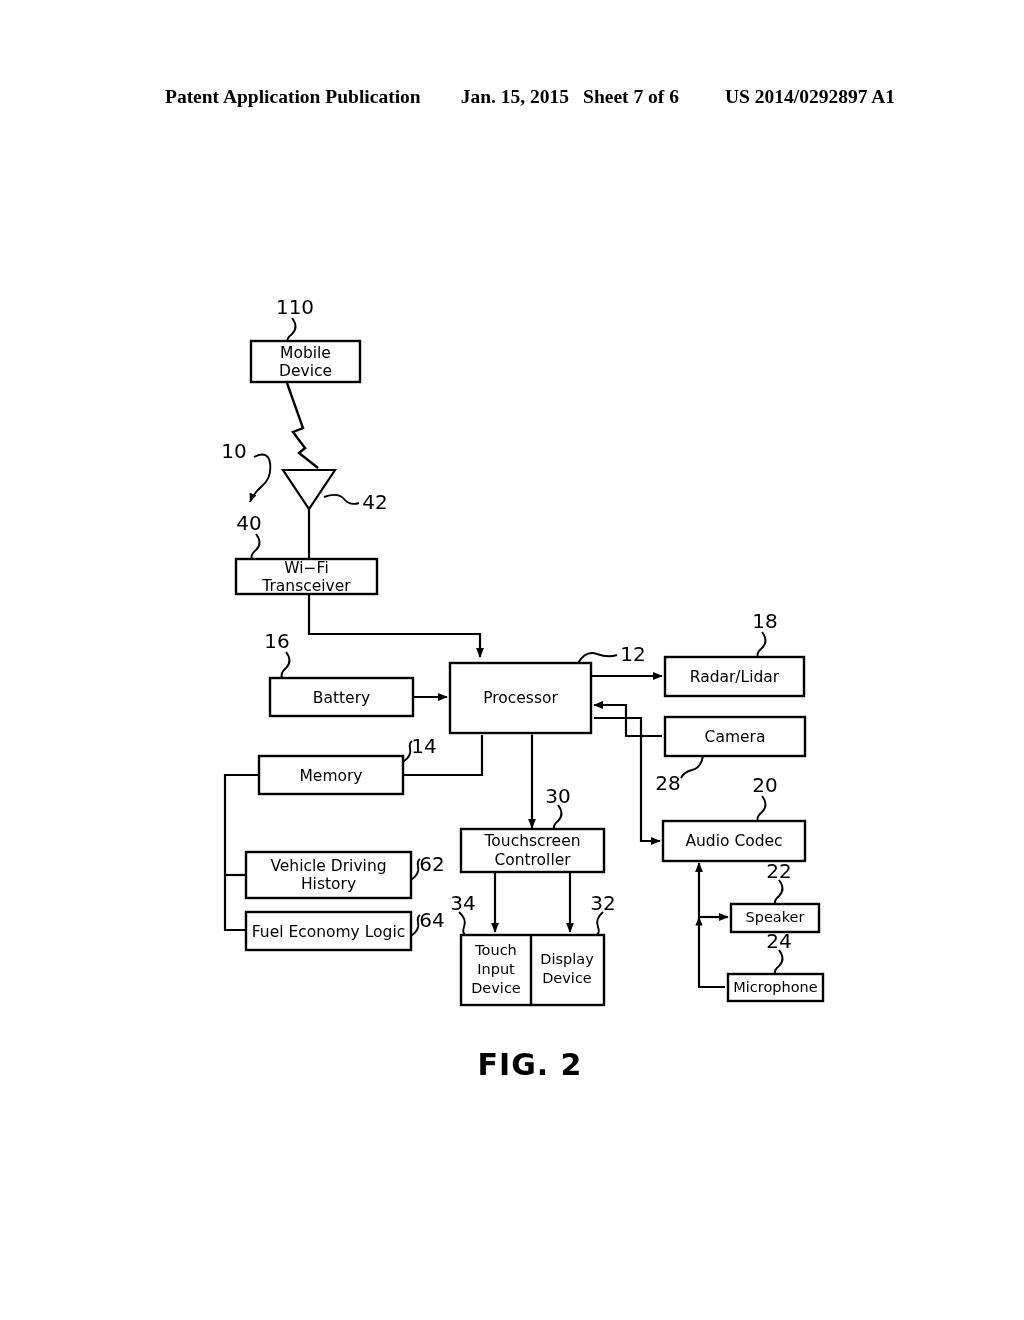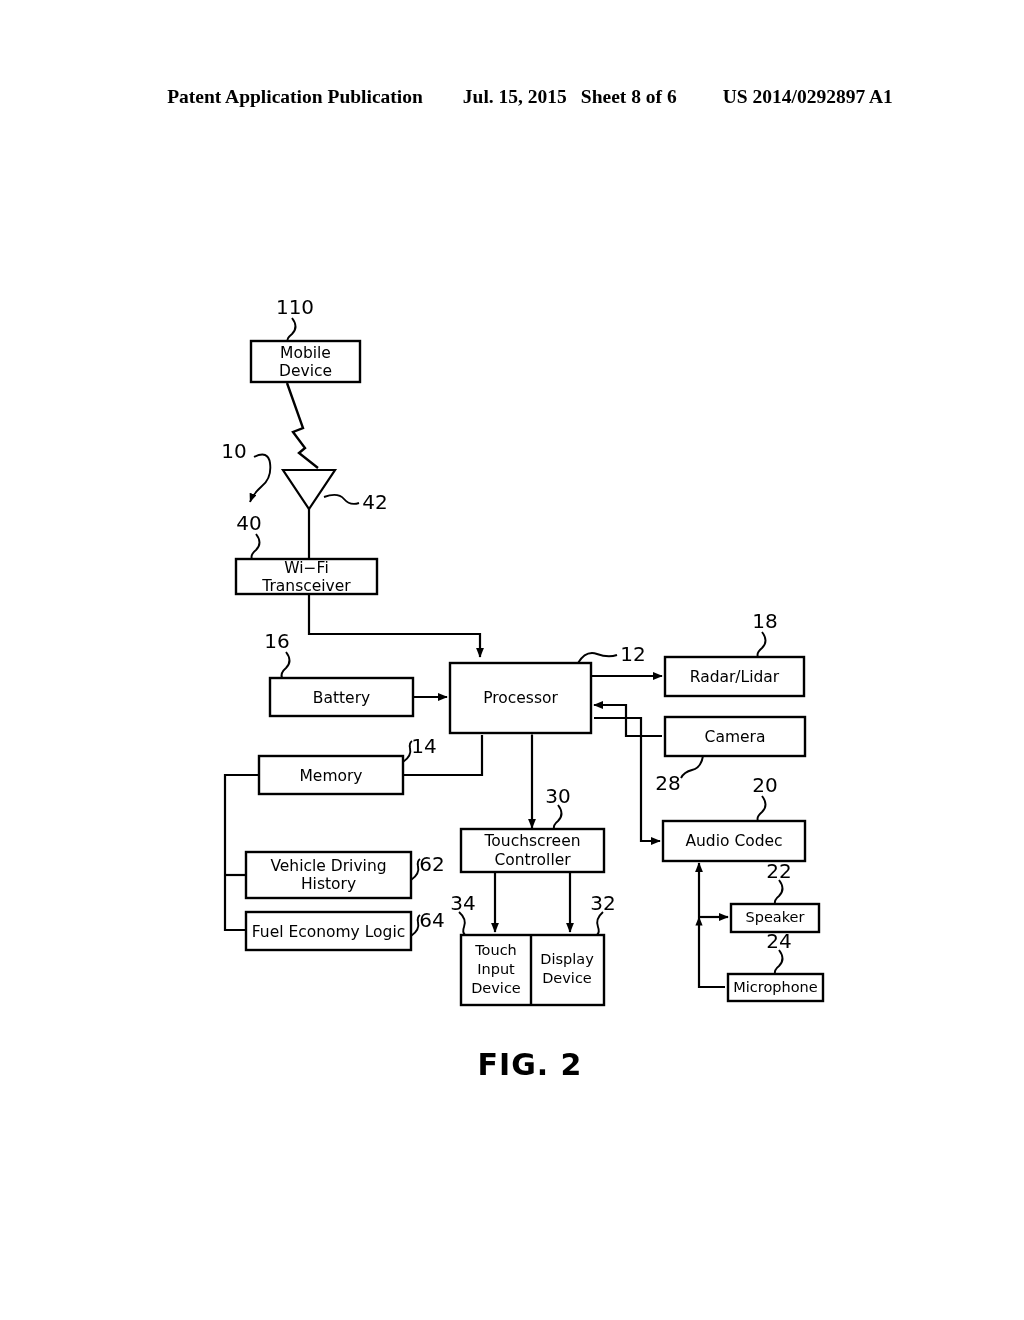--- a/index.html
+++ b/index.html
@@ -45,22 +45,22 @@
   .figcap{font-size:30px;font-weight:bold;text-anchor:middle;font-family:"DejaVu Sans", sans-serif;letter-spacing:1px;}
 </style>
 </head>
 <body>
 
 <div id="sheet">
 
   <div class="pub-header">
     <span class="seg">Patent Application Publication</span>
     <span class="gap1"></span>
-    <span class="seg date">Jul. 15, 2015</span>
-    <span class="seg">Sheet 8 of 6</span>
+    <span class="seg date">Jan. 15, 2015</span>
+    <span class="seg">Sheet 7 of 6</span>
     <span class="gap2"></span>
     <span class="seg">US 2014/0292897 A1</span>
   </div>
 
   <svg id="fig" viewBox="0 0 1024 1320">
     <defs>
       <marker id="ah" markerWidth="11" markerHeight="11" refX="9.2" refY="4" orient="auto" markerUnits="userSpaceOnUse">
         <path d="M0,0 L10,4 L0,8 z" fill="#000"></path>
       </marker>
       <marker id="ahs" markerWidth="10" markerHeight="10" refX="8.6" refY="3.6" orient="auto" markerUnits="userSpaceOnUse">

